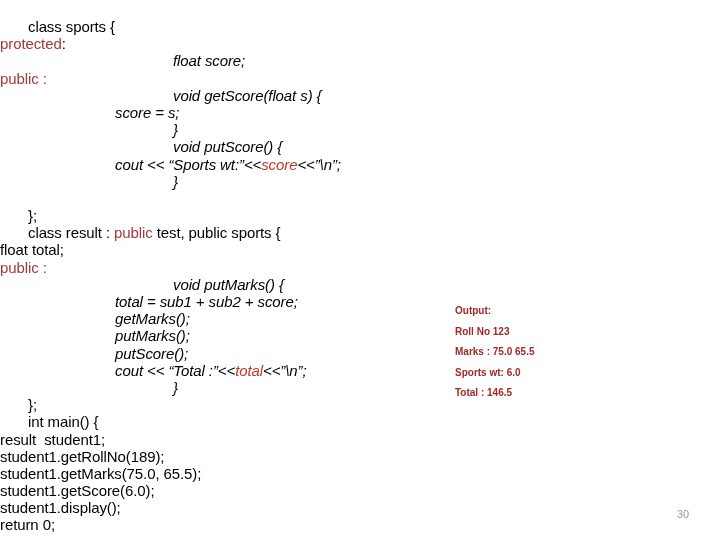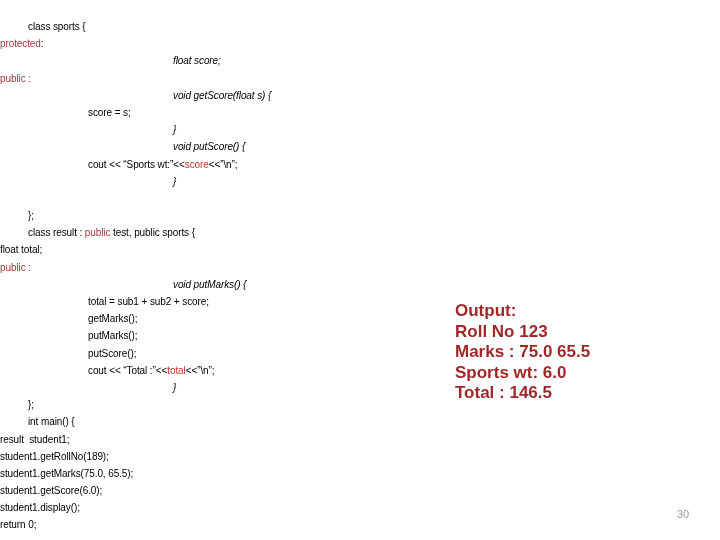--- a/index.html
+++ b/index.html
@@ -19,44 +19,44 @@
   
   #code-block {
     position: absolute;
     left: 0px;
     top: 18px;
     width: 460px;
   }
   .code-line {
     height: 17.2px;
     line-height: 17.2px;
-    font-size: 10px;
+    font-size: 15px;
     color: #000000;
     white-space: pre;
     letter-spacing: -0.1px;
   }
   .kw { color: #A33A3A; }
   .var { color: #C0392B; }
   
   .i0 { padding-left: 28px; }
   .i2 { }
   .i4 { padding-left: 173px; font-style: italic; }
-  .i5 { padding-left: 88px; }
+  .i5 { padding-left: 115px; font-style: italic; }
 
   
   #output-panel {
     position: absolute;
     left: 455px;
     top: 301px;
     width: 250px;
   }
   .out-line {
     height: 20.6px;
     line-height: 20.6px;
-    font-size: 17px;
+    font-size: 10px;
     color: #A02828;
     white-space: pre;
   }
   .out-label { font-weight: bold; }
   .out-value { font-weight: bold; }
 
   
   #page-number {
     position: absolute;
     left: 640px;

